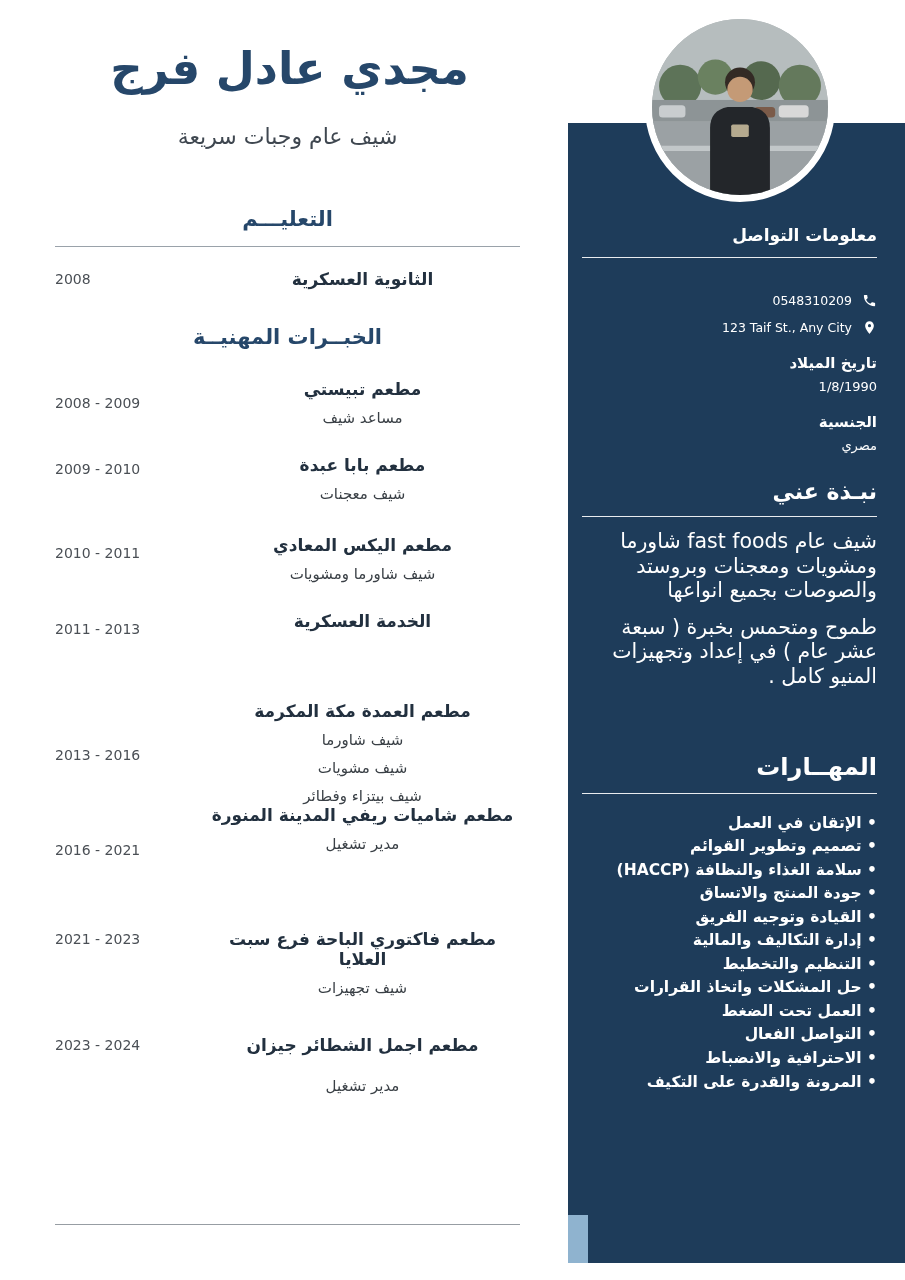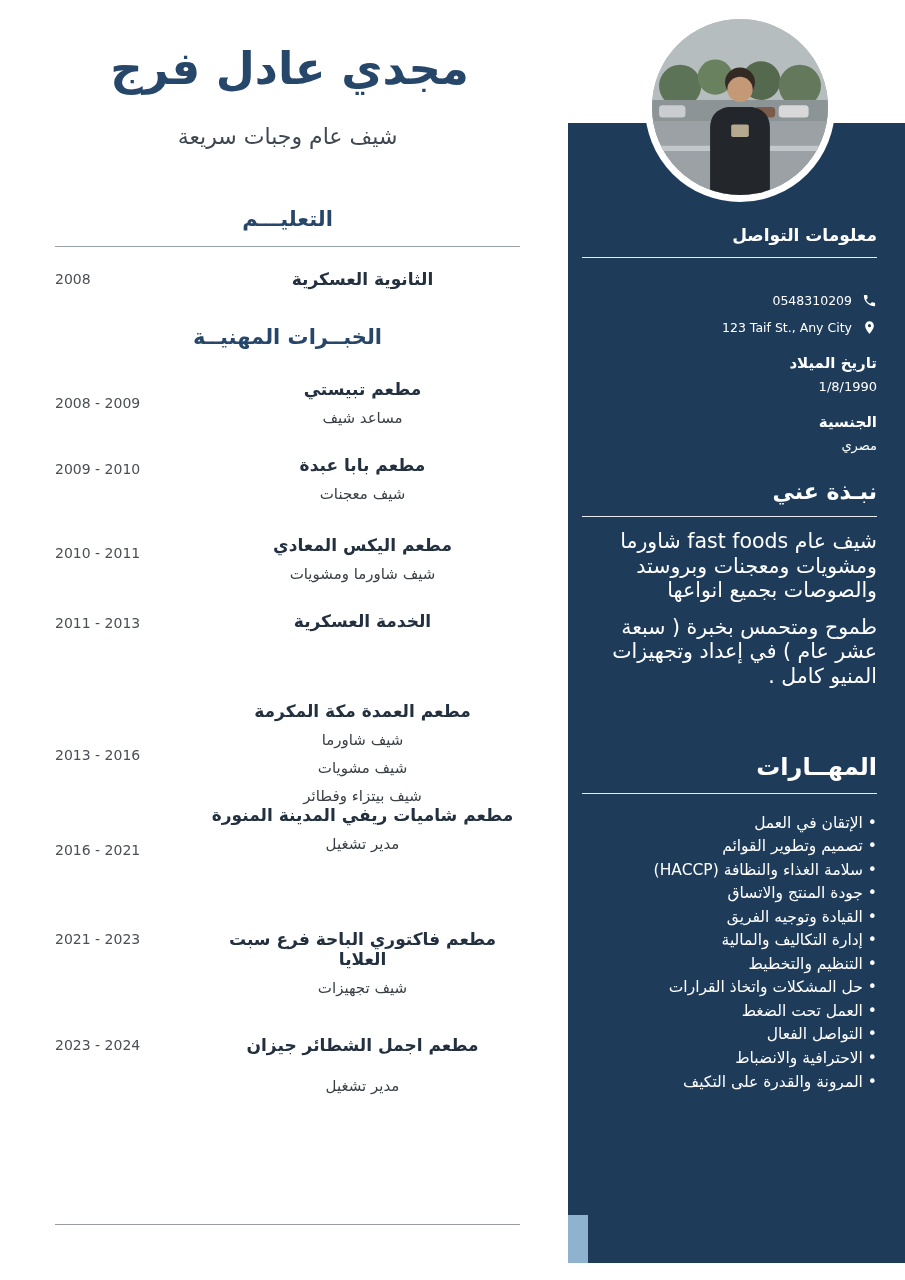--- a/index.html
+++ b/index.html
@@ -24,21 +24,21 @@
   .edu-title{font-size:17px;font-weight:bold;color:var(--text_dark)}
   .years{position:absolute;left:0;top:16px;direction:ltr;font-size:14px;color:#4a4f55;white-space:nowrap}
   .edu-year{top:2px}
   .xp{position:relative}
   .xp-body{padding-left:150px}
   .xp-title{font-size:17px;font-weight:bold;color:var(--text_dark)}
   .xp-role{margin-top:10px;font-size:15px;color:#3a4046}
   .xp1{margin-top:30px}.xp1 .years{top:16px}
   .xp2{margin-top:28px}.xp2 .years{top:6px}
   .xp3{margin-top:32px}.xp3 .years{top:10px}
-  .xp4{margin-top:28px}.xp4 .years{top:4px}
+  .xp4{margin-top:28px}.xp4 .years{top:10px}
   .xp5{margin-top:70px}.xp5 .years{top:46px}
   .xp6{}.xp6 .years{top:37px}
   .xp7{margin-top:76px}.xp7 .years{top:2px}
   .xp8{margin-top:38px}.xp8 .years{top:2px}
   .xp8 .xp-role{margin-top:22px}
   .bottom-rule{position:absolute;top:1224px;left:55px;width:465px;border-top:1px solid #979da3}
 
   
   .sidebar{position:absolute;top:123px;right:0;width:337px;height:1140px;background:var(--sidebar_bg);color:#fff;direction:rtl;text-align:right}
   .sb-inner{padding:102px 28px 0 14px}
@@ -50,21 +50,21 @@
   .c-row{display:flex;align-items:center;gap:9px;margin-top:11px;font-size:12.5px}
   .c-row.first{margin-top:34px}
   .sb-icon{display:inline-flex;width:16px;height:16px;flex:0 0 16px;align-items:center;justify-content:center}
   .sb-icon svg{width:15px;height:15px;fill:#fff}
   .c-val{text-align:center}
   .sb-label{margin-top:19px;font-size:15px;font-weight:bold}
   .sb-val{margin-top:7px;font-size:13px}
   .sb-val[dir="ltr"]{text-align:right}
   .about-p{margin-top:12px;font-size:20.5px;line-height:1.2}
   .skills{list-style:none;margin-top:18px}
-  .skill{font-size:15.5px;font-weight:normal;line-height:1.52}
+  .skill{font-size:15.5px;font-weight:bold;line-height:1.52}
   .skill::before{content:"• "}
   .sb-corner{position:absolute;left:0;bottom:0;width:20px;height:48px;background:#8fb3cf}
 
   
   .photo{position:absolute;top:12px;left:645px;width:190px;height:190px;border:7px solid #ffffff;border-radius:50%;overflow:hidden;z-index:3;background:#aeb4b6}
   .photo svg{display:block;width:100%;height:100%}
 </style>
 </head>
 <body>
 

